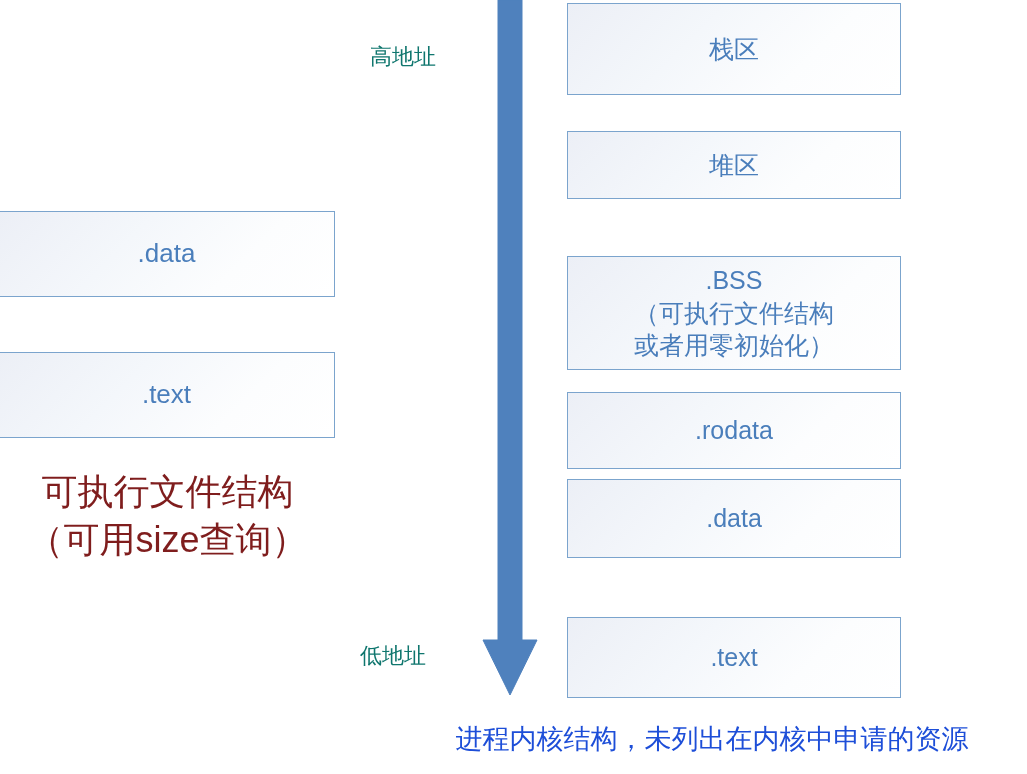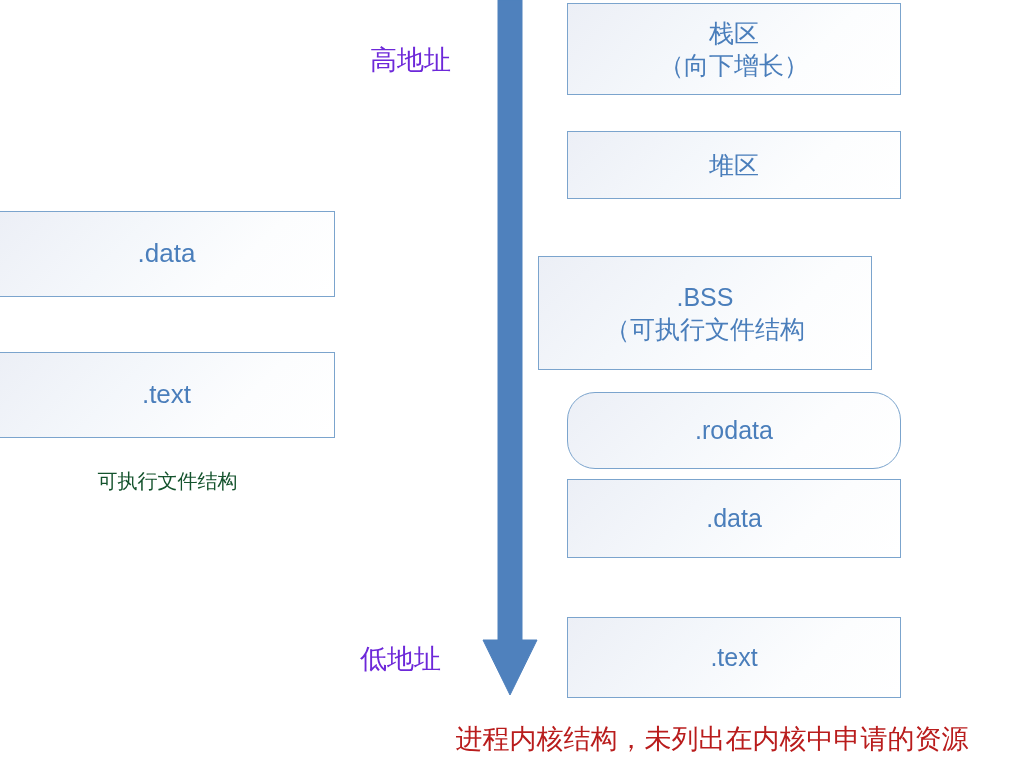--- a/index.html
+++ b/index.html
@@ -41,27 +41,27 @@
     position: absolute;
     color: #5b9bd5;
     text-align: center;
     line-height: 1.32;
     white-space: nowrap;
   }
   .caption .line { display: block; }
 
   .addr-label {
     position: absolute;
-    color: #6d28d9;
-    font-size: 27px;
+    color: #0f766e;
+    font-size: 22px;
     white-space: nowrap;
   }
 
-  .left-caption { font-size: 20px; color: #14532d; }
-  .bottom-caption { font-size: 27px; color: #b91c1c; }
+  .left-caption { font-size: 36px; color: #7f1d1d; }
+  .bottom-caption { font-size: 27px; color: #1d4ed8; }
 
   
   .arrow {
     position: absolute;
     left: 481px;
     top: 0px;
     width: 58px;
     height: 698px;
   }
 </style>
@@ -73,49 +73,50 @@
   <div class="sect-box" style="left:-2px; top:211px; width:337px; height:86px; font-size:26px;">
     <span class="line">.data</span>
   </div>
 
   <div class="sect-box" style="left:-2px; top:352px; width:337px; height:86px; font-size:26px;">
     <span class="line">.text</span>
   </div>
 
   <div class="caption left-caption" style="left:0px; top:468px; width:335px;">
     <span class="line">可执行文件结构</span>
+    <span class="line">（可用size查询）</span>
   </div>
 
   <div class="addr-label" style="left:370px; top:42px;">
     <span>高地址</span>
   </div>
 
   <div class="addr-label" style="left:360px; top:641px;">
     <span>低地址</span>
   </div>
 
   <svg class="arrow" viewBox="0 0 58 698" preserveAspectRatio="none">
     <polygon points="17,0 41,0 41,640 56,640 29,695 2,640 17,640" fill="#4f81bd" stroke="#4f81bd" stroke-width="1"></polygon>
   </svg>
 
   <div class="sect-box" style="left:567px; top:3px; width:334px; height:92px;">
     <span class="line">栈区</span>
-    <span class="line">（向下增长）</span>
   </div>
 
   <div class="sect-box" style="left:567px; top:131px; width:334px; height:68px;">
     <span class="line">堆区</span>
   </div>
 
-  <div class="sect-box" style="left:538px; top:256px; width:334px; height:114px;">
+  <div class="sect-box" style="left:567px; top:256px; width:334px; height:114px;">
     <span class="line">.BSS</span>
     <span class="line">（可执行文件结构</span>
+    <span class="line">或者用零初始化）</span>
   </div>
 
-  <div class="sect-box" style="left:567px; top:392px; width:334px; height:77px;border-radius:28px;">
+  <div class="sect-box" style="left:567px; top:392px; width:334px; height:77px;">
     <span class="line">.rodata</span>
   </div>
 
   <div class="sect-box" style="left:567px; top:479px; width:334px; height:79px;">
     <span class="line">.data</span>
   </div>
 
   <div class="sect-box" style="left:567px; top:617px; width:334px; height:81px;">
     <span class="line">.text</span>
   </div>

